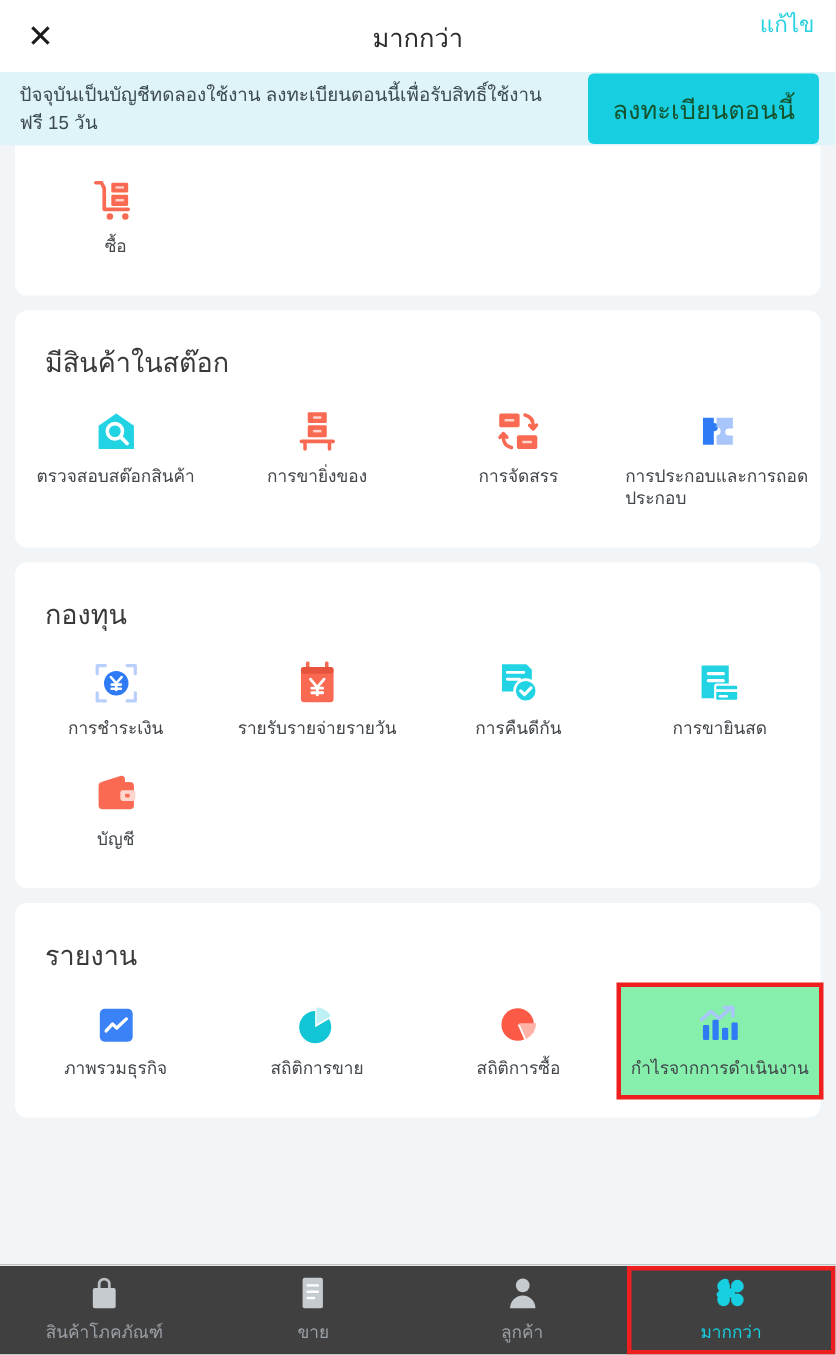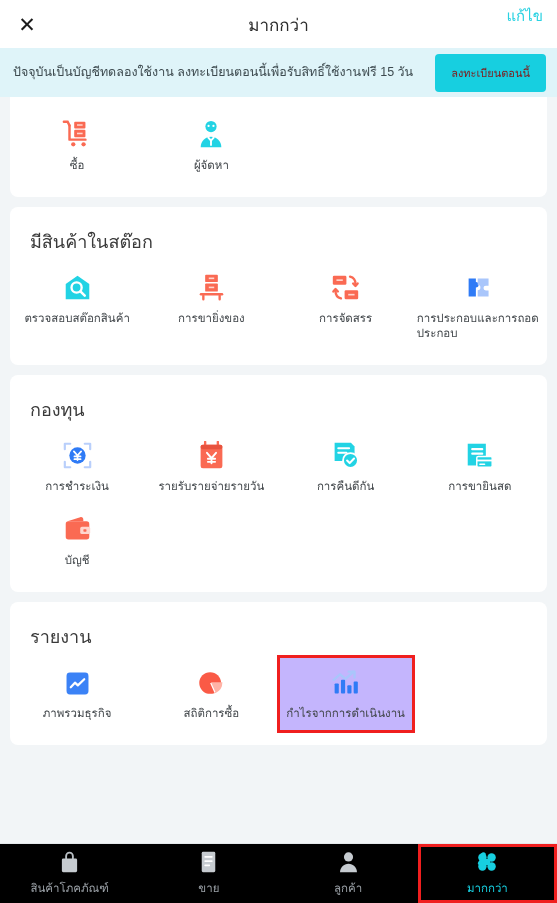--- a/index.html
+++ b/index.html
@@ -33,22 +33,22 @@
 
   
   .banner {
     flex: 0 0 49px; background: #dff4f9;
     display: flex; align-items: center; padding: 0 11px 0 13px; gap: 18px;
   }
   .banner-text {
     flex: 1 1 auto; font-size: 12.5px; line-height: 1.45; color: #3d4a4f;
   }
   .banner-btn {
-    flex: 0 0 auto; background: #17cfe0; color: #7f1d1d;
-    border: none; border-radius: 4px; font-size: 11px;
+    flex: 0 0 auto; background: #17cfe0; color: #14532d;
+    border: none; border-radius: 4px; font-size: 17px;
     padding: 10px 16px; cursor: pointer;
     font-family: "Liberation Sans", sans-serif;
   }
 
   
   .body {
     flex: 1 1 auto; overflow: hidden; padding: 0 10px;
     background: #f2f5f7;
   }
   .card {
@@ -67,25 +67,25 @@
     width: 25%; display: flex; flex-direction: column; align-items: center;
     padding: 10px 4px 10px 4px; cursor: pointer; position: relative;
   }
   .tile-icon {
     height: 30px; display: flex; align-items: flex-end; justify-content: center;
     margin-bottom: 9px;
   }
   .tile-label {
     font-size: 11.5px; color: #41464a; line-height: 1.3;
   }
-  .tile.highlight { outline: 3px solid #f01f1f; outline-offset: -1px; background:#c4b5fd; }
+  .tile.highlight { outline: 3px solid #f01f1f; outline-offset: -1px; background:#86efac; }
 
   
   .tabbar {
-    flex: 0 0 60px; background: #000000; border-top: 1px solid #e4e8eb;
+    flex: 0 0 60px; background: #404040; border-top: 1px solid #e4e8eb;
     display: flex;
   }
   .tab {
     flex: 1 1 25%; display: flex; flex-direction: column;
     align-items: center; justify-content: center; gap: 6px; cursor: pointer;
     position: relative;
   }
   .tab-label { font-size: 11.5px; color: #9aa0a6; }
   .tab.active .tab-label { color: #17cfe0; }
   .tab.highlight { outline: 3px solid #f01f1f; outline-offset: -3px; }
@@ -122,33 +122,20 @@
               <rect x="13" y="3" width="12" height="7" rx="1" fill="#fa6a53"></rect>
               <rect x="16" y="5.6" width="6" height="1.6" fill="#ffd6ce"></rect>
               <rect x="13" y="11.5" width="12" height="8" rx="1" fill="#fa6a53"></rect>
               <rect x="16" y="14.6" width="6" height="1.7" fill="#ffd6ce"></rect>
               <circle cx="12" cy="27" r="2.3" fill="#fa6a53"></circle>
               <circle cx="23" cy="27" r="2.3" fill="#fa6a53"></circle>
             </svg>
           </span>
           <span class="tile-label">ซื้อ</span>
         </div>
-        <div class="tile">
-          <span class="tile-icon">
-            <svg width="30" height="30" viewBox="0 0 32 32">
-              <circle cx="16" cy="8" r="6" fill="#22d3e4"></circle>
-              <circle cx="13.4" cy="7.4" r="1.2" fill="#ffffff"></circle>
-              <circle cx="18.6" cy="7.4" r="1.2" fill="#ffffff"></circle>
-              <path d="M5 30c0-6.2 4.9-11 11-11s11 4.8 11 11z" fill="#22d3e4"></path>
-              <path d="M12.6 19.2 16 23l3.4-3.8" stroke="#ffffff" stroke-width="2" fill="none"></path>
-              <rect x="15" y="22.5" width="2" height="6" fill="#ffffff"></rect>
-            </svg>
-          </span>
-          <span class="tile-label">ผู้จัดหา</span>
-        </div>
         <div class="tile"></div>
         <div class="tile"></div>
       </div>
     </div>
 
     <div class="card">
       <div class="card-title">มีสินค้าในสต๊อก</div>
       <div class="grid">
         <div class="tile">
           <span class="tile-icon">
@@ -268,20 +255,30 @@
       <div class="card-title">รายงาน</div>
       <div class="grid">
         <div class="tile">
           <span class="tile-icon">
             <svg width="27" height="27" viewBox="0 0 32 32">
               <rect x="3" y="3" width="26" height="26" rx="4" fill="#3b82f6"></rect>
               <path d="M8 20.5l5-5.5 3.4 3.2L24 11" stroke="#ffffff" stroke-width="2.6" fill="none" stroke-linecap="round" stroke-linejoin="round"></path>
             </svg>
           </span>
           <span class="tile-label">ภาพรวมธุรกิจ</span>
+        </div>
+        <div class="tile">
+          <span class="tile-icon">
+            <svg width="28" height="28" viewBox="0 0 32 32">
+              <circle cx="15" cy="18" r="12.2" fill="#13c6d6"></circle>
+              <path d="M15 18 L15 5.8 A12.2 12.2 0 0 1 25.6 11.9 Z" fill="#ffffff"></path>
+              <path d="M16 16 L16 3 A13 13 0 0 1 27 9.5 Z" fill="#bff0f6"></path>
+            </svg>
+          </span>
+          <span class="tile-label">สถิติการขาย</span>
         </div>
         <div class="tile">
           <span class="tile-icon">
             <svg width="28" height="28" viewBox="0 0 32 32">
               <circle cx="15" cy="16" r="12.4" fill="#fa5a46"></circle>
               <path d="M15 16 L27.4 16 A12.4 12.4 0 0 1 20 27.4 Z" fill="#ffffff"></path>
               <path d="M16 15 L29 15 A13 13 0 0 1 21.5 27 Z" fill="#ffb3a6"></path>
             </svg>
           </span>
           <span class="tile-label">สถิติการซื้อ</span>

